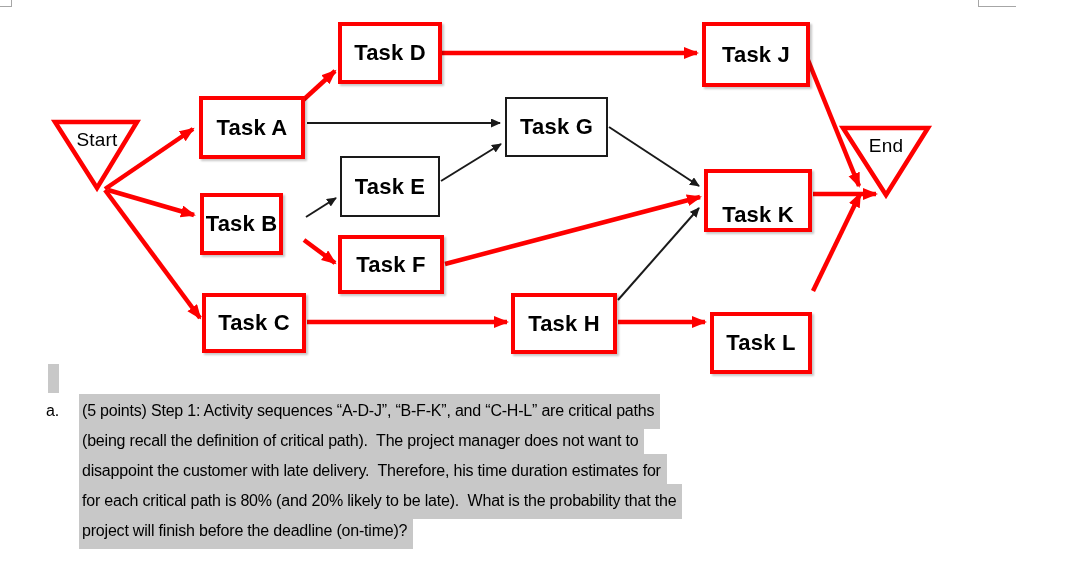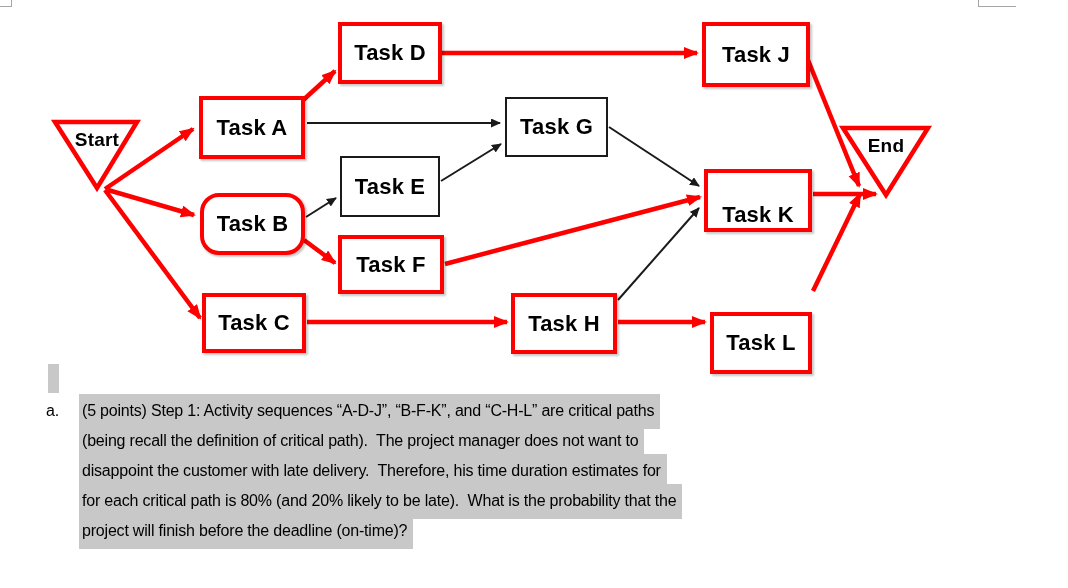--- a/index.html
+++ b/index.html
@@ -3,21 +3,21 @@
 <meta charset="utf-8">
 <style>
   html,body{margin:0;padding:0;background:#fff;}
   .page{position:relative;width:1068px;height:588px;background:#fff;overflow:hidden;
         font-family:"Liberation Sans",sans-serif;color:#000;}
   svg{position:absolute;left:0;top:0;}
   .node{position:absolute;background:#fff;display:flex;align-items:center;justify-content:center;
         font-weight:bold;font-size:22px;box-sizing:border-box;letter-spacing:.2px;}
   .node.critical{border:4px solid #fe0000;box-shadow:1.5px 1.5px 2px rgba(0,0,0,.22);}
   .node.normal{border:2px solid #1a1a1a;}
-  .tri-label{position:absolute;font-weight:bold;font-size:19px;text-align:center;letter-spacing:.2px;}
+  .tri-label{position:absolute;font-weight:normal;font-size:19px;text-align:center;letter-spacing:.2px;}
   .corner-mark-l{position:absolute;left:0;top:0;width:11px;height:6px;
         border-right:1px solid #a6a6a6;border-bottom:1px solid #a6a6a6;}
   .corner-mark-r{position:absolute;left:978px;top:0;width:37px;height:6px;
         border-left:1px solid #a6a6a6;border-bottom:1px solid #a6a6a6;}
   .para-mark{position:absolute;left:48px;top:364px;width:11px;height:29px;background:#c8c8c8;}
   .question{position:absolute;left:46px;top:394px;width:1000px;font-size:16px;line-height:30px;
         letter-spacing:-0.2px;}
   .q-line{height:30px;white-space:nowrap;}
   .q-line.indent{margin-left:36px;}
   .q-marker{display:inline-block;width:36px;}
@@ -67,21 +67,21 @@
       <line x1="813" y1="291" x2="860" y2="194" marker-end="url(#arrow-red)"></line>
     </g>
   </svg>
 
   <div class="tri-label" style="left:58px;top:129px;width:78px;">Start</div>
   <div class="tri-label" style="left:847px;top:135px;width:78px;">End</div>
 
   <div class="node critical" style="left:199px;top:96px;width:106px;height:63px;">
     <span>Task A</span>
   </div>
-  <div class="node critical" style="left:200px;top:193px;width:105px;height:62px;border-radius:19px;">
+  <div class="node critical" style="left:200px;top:193px;width:83px;height:62px;">
     <span>Task B</span>
   </div>
   <div class="node critical" style="left:202px;top:293px;width:104px;height:60px;">
     <span>Task C</span>
   </div>
   <div class="node critical" style="left:338px;top:22px;width:104px;height:62px;">
     <span>Task D</span>
   </div>
   <div class="node normal" style="left:340px;top:156px;width:100px;height:61px;">
     <span>Task E</span>

